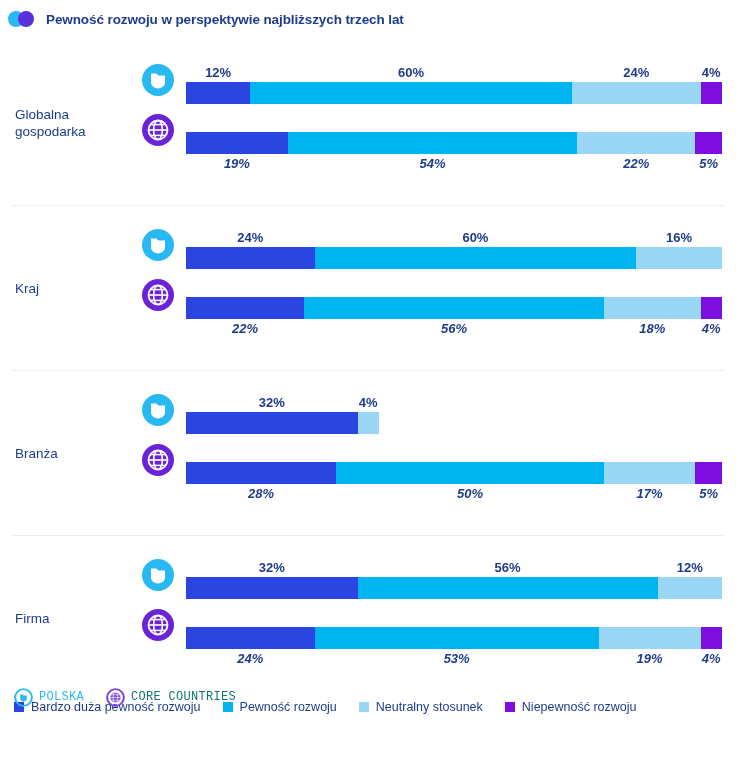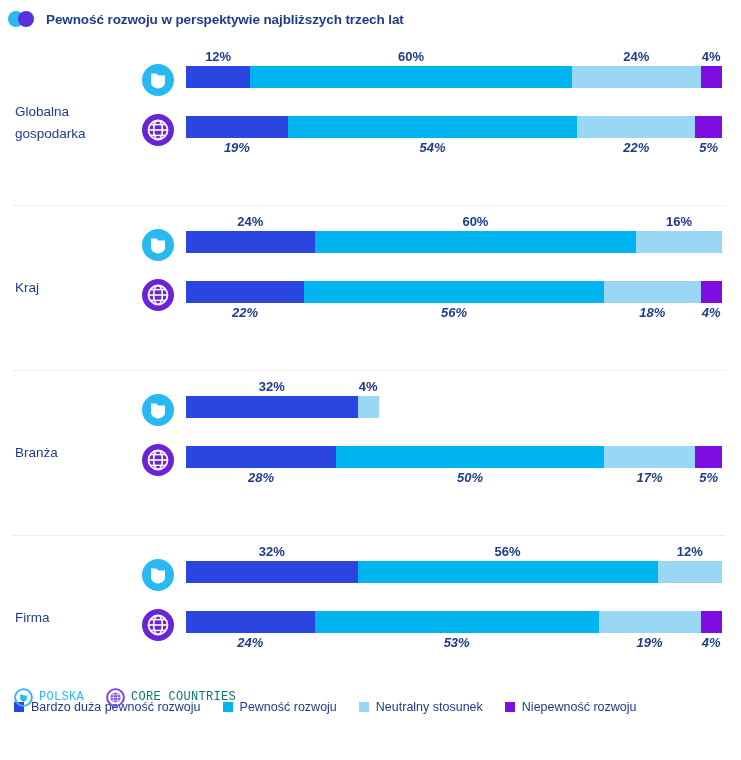--- a/index.html
+++ b/index.html
@@ -73,21 +73,21 @@
     height: 1px;
     background: #eceef2;
   }
   .group-label {
     position: absolute;
     left: 15px;
     top: 50%;
     transform: translateY(-50%);
     width: 120px;
     font-size: 13.5px;
-    line-height: 22px;
+    line-height: 17px;
     color: #1f3c8c;
     font-weight: normal;
   }
 
   .row {
     position: absolute;
     left: 0;
     width: 741px;
     height: 48px;
   }
@@ -100,20 +100,21 @@
     top: 5px;
     width: 34px;
     height: 34px;
   }
 
   .bar-wrap {
     position: absolute;
     left: 186px;
     width: 536px;
     height: 22px;
+    margin-top: 16px;
   }
   .row.row-pl .bar-wrap { top: 8px; }
   .row.row-cc .bar-wrap { top: 8px; }
 
   .bar {
     position: absolute;
     left: 0; top: 0;
     width: 536px;
     height: 22px;
     display: flex;

